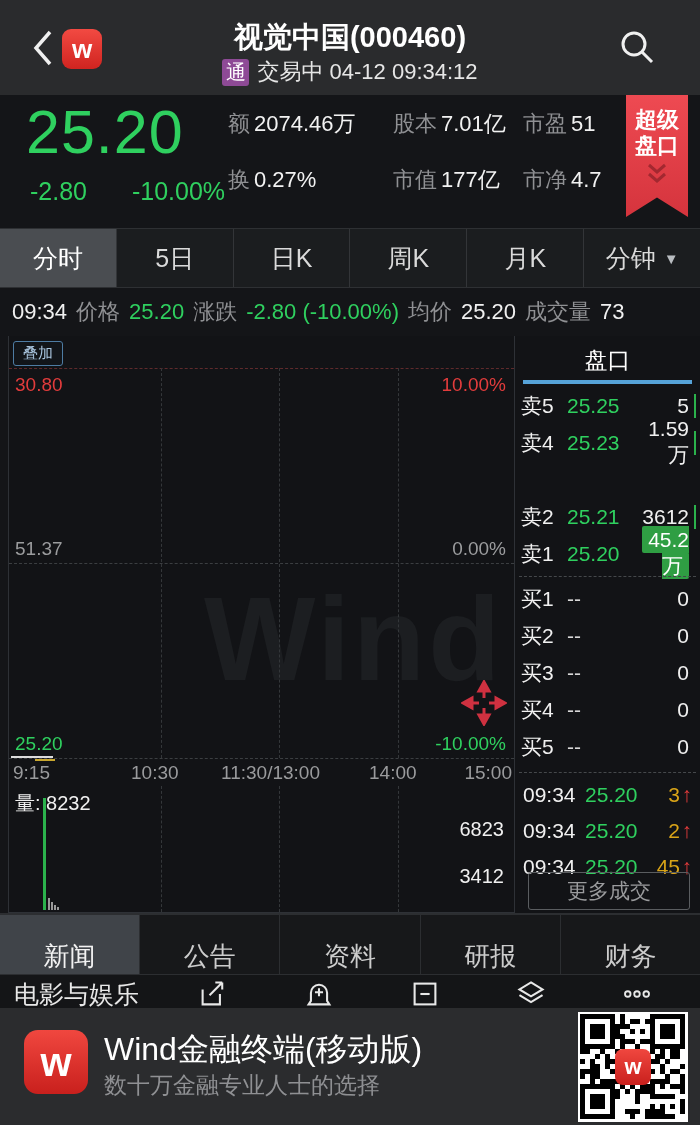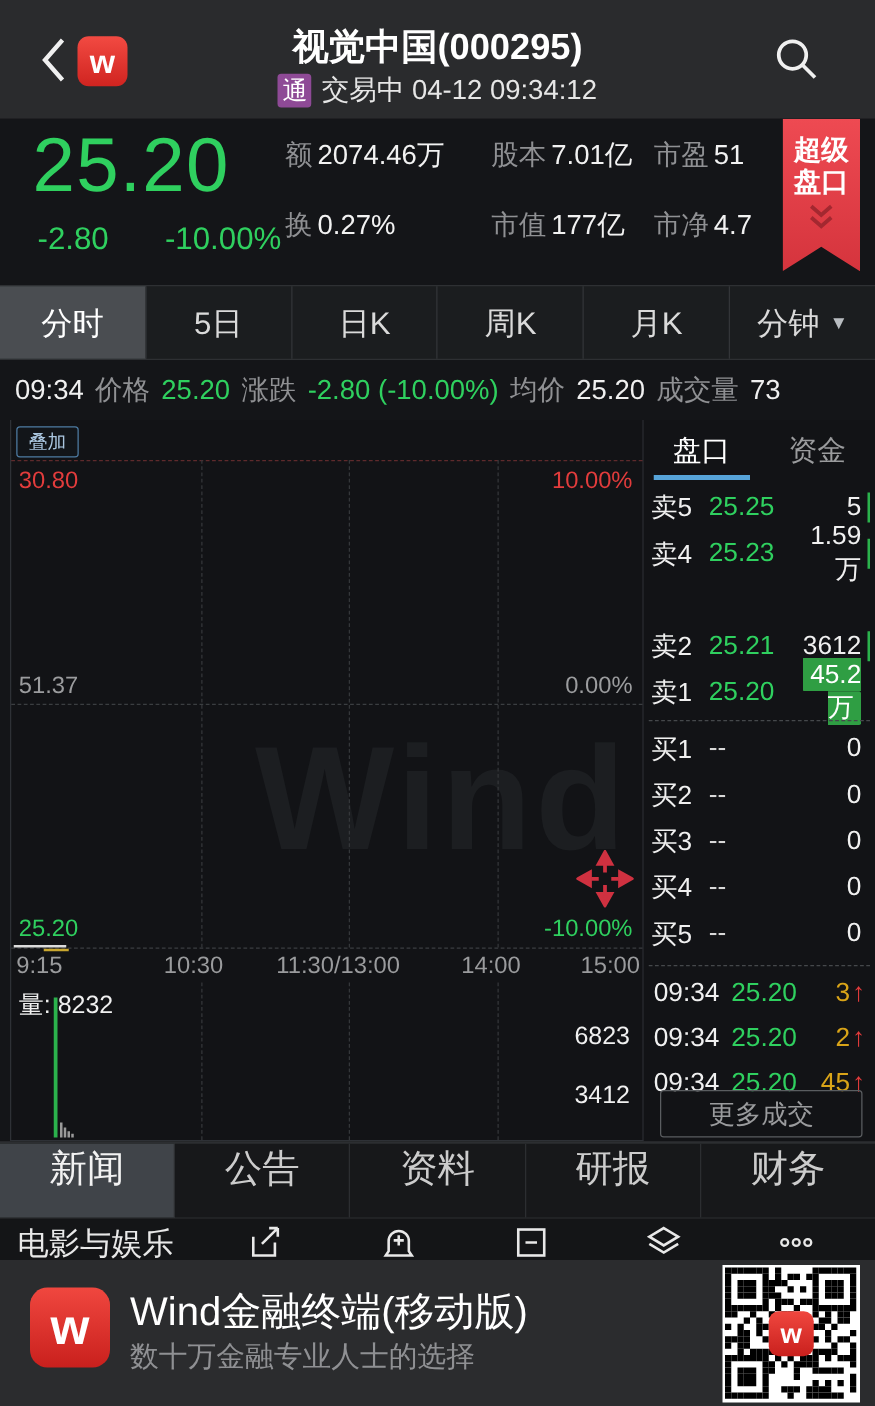--- a/index.html
+++ b/index.html
@@ -85,21 +85,21 @@
   .trow .tt{width:62px;color:#f0f0f0;}
   .trow .tp{width:64px;color:#2fd05f;}
   .trow .tv{flex:1;text-align:right;color:#d9a418;}
   .trow .ta{color:#e23b3b;width:12px;text-align:right;}
   .morebtn{position:absolute;left:13px;top:536px;width:160px;height:36px;border:1px solid #5a5d60;border-radius:3px;
            display:flex;align-items:center;justify-content:center;font-size:21px;color:#9a9b9d;}
 
   
   .bnav{position:absolute;left:0;top:913px;width:700px;height:62px;background:#17181a;display:flex;
         border-top:2px solid #2c2e31;border-bottom:1px solid #2c2e31;box-sizing:border-box;}
-  .btab{flex:1;display:flex;align-items:flex-start;justify-content:center;font-size:30px;color:#cccccc;border-right:1px solid #2c2e31;box-sizing:border-box;}
+  .btab{flex:1;display:flex;align-items:flex-end;justify-content:center;font-size:26px;color:#cccccc;border-right:1px solid #2c2e31;box-sizing:border-box;}
   .btab:last-child{border-right:none;}
   .btab.active{background:#404449;color:#f2f2f2;}
 
   
   .ftool{position:absolute;left:0;top:975px;width:700px;height:33px;background:#141517;overflow:hidden;}
   .fcat{position:absolute;left:14px;top:3px;font-size:25px;color:#e8e8e8;}
   .ficons{position:absolute;left:160px;right:10px;top:4px;display:flex;justify-content:space-around;}
   .ficons svg{display:block;}
 
   
@@ -120,21 +120,21 @@
 
 <div class="phone">
 
   <div class="hdr">
     <svg class="back" viewBox="0 0 30 44">
       <polyline points="22,6 8,22 22,38" fill="none" stroke="#f0f0f0" stroke-width="3.5"></polyline>
     </svg>
     <div class="wlogo">
         <span>w</span>
       </div>
-    <div class="hdr-title">视觉中国(000295)</div>
+    <div class="hdr-title">视觉中国(000460)</div>
     <div class="hdr-sub">
       <span class="badge-tong">通</span>
       <span>交易中 04-12 09:34:12</span>
     </div>
     <svg class="search" viewBox="0 0 42 42">
       <circle cx="18" cy="18" r="11" fill="none" stroke="#f0f0f0" stroke-width="3"></circle>
       <line x1="26" y1="26" x2="36" y2="36" stroke="#f0f0f0" stroke-width="3"></line>
     </svg>
   </div>
 
@@ -247,23 +247,20 @@
     <div class="volbar small" style="left:45px;top:569px;width:2px;height:5px"></div>
     <div class="volbar small" style="left:48px;top:571px;width:2px;height:3px"></div>
     <div class="vol-r" style="top:482px">6823</div>
     <div class="vol-r" style="top:529px">3412</div>
   </div>
 
   <div class="rpanel">
     <div class="rtabs">
       <div class="rtab active">
           <span>盘口</span>
-        </div>
-      <div class="rtab">
-          <span>资金</span>
         </div>
     </div>
 
     <div class="obrow" style="top:51px">
       <span class="lbl">卖5</span>
         <span class="prc">25.25</span>
       <span class="vol">5</span>
         <span class="depth"></span>
     </div>
     <div class="obrow" style="top:88px">

